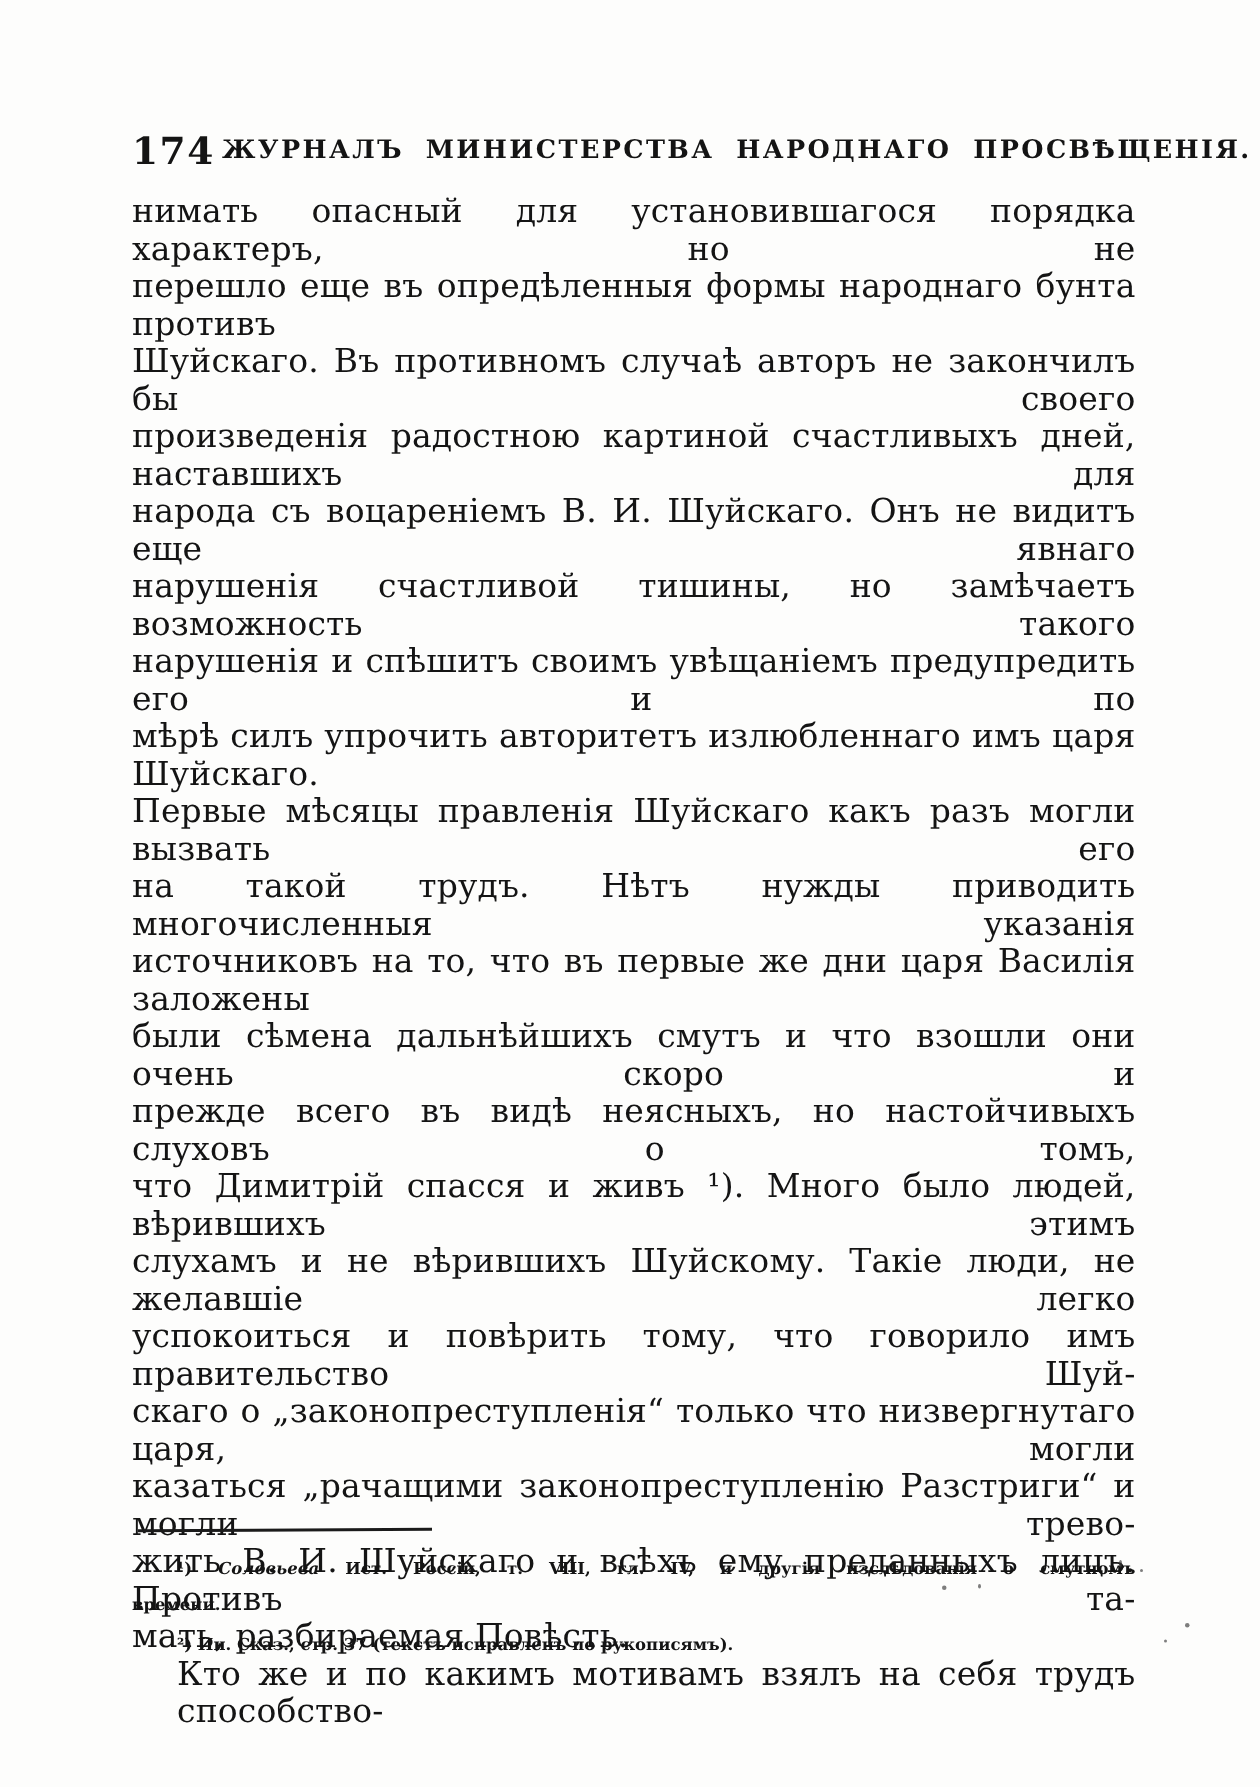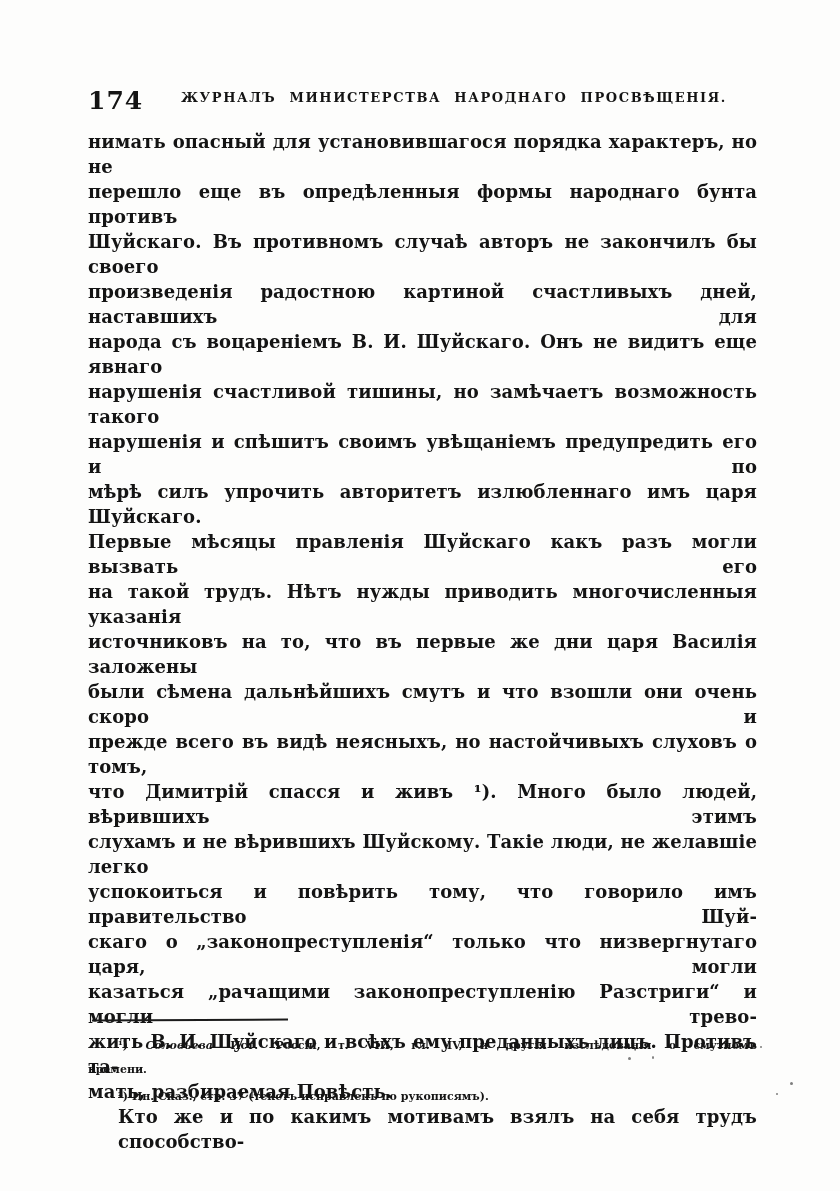--- a/index.html
+++ b/index.html
@@ -21,34 +21,34 @@
     height: 24px;
   }
   .pagenum {
     position: absolute; left: 0; top: 0;
     font-size: 25px; font-weight: 700;
     letter-spacing: 1px;
   }
   .journal-title {
     position: absolute; left: 60px; right: 30px; top: 4px;
     text-align: right;
-    font-size: 13px; font-weight: 700;
+    font-size: 17px; font-weight: 700;
     letter-spacing: 1.6px;
     word-spacing: 7px;
     white-space: nowrap;
   }
   
   .bodytext {
     position: absolute;
     left: 88px; top: 129px;
     width: 669px;
   }
   .line {
-    font-size: 18px;
-    font-weight: 700;
+    font-size: 22px;
+    font-weight: 400;
     line-height: 25px;
     white-space: normal;
     text-align: justify;
     text-align-last: justify;
     letter-spacing: 0.1px;
   }
   .line.indent { padding-left: 30px; }
   .line.flush { text-align-last: left; }
   
   .fn-separator {

